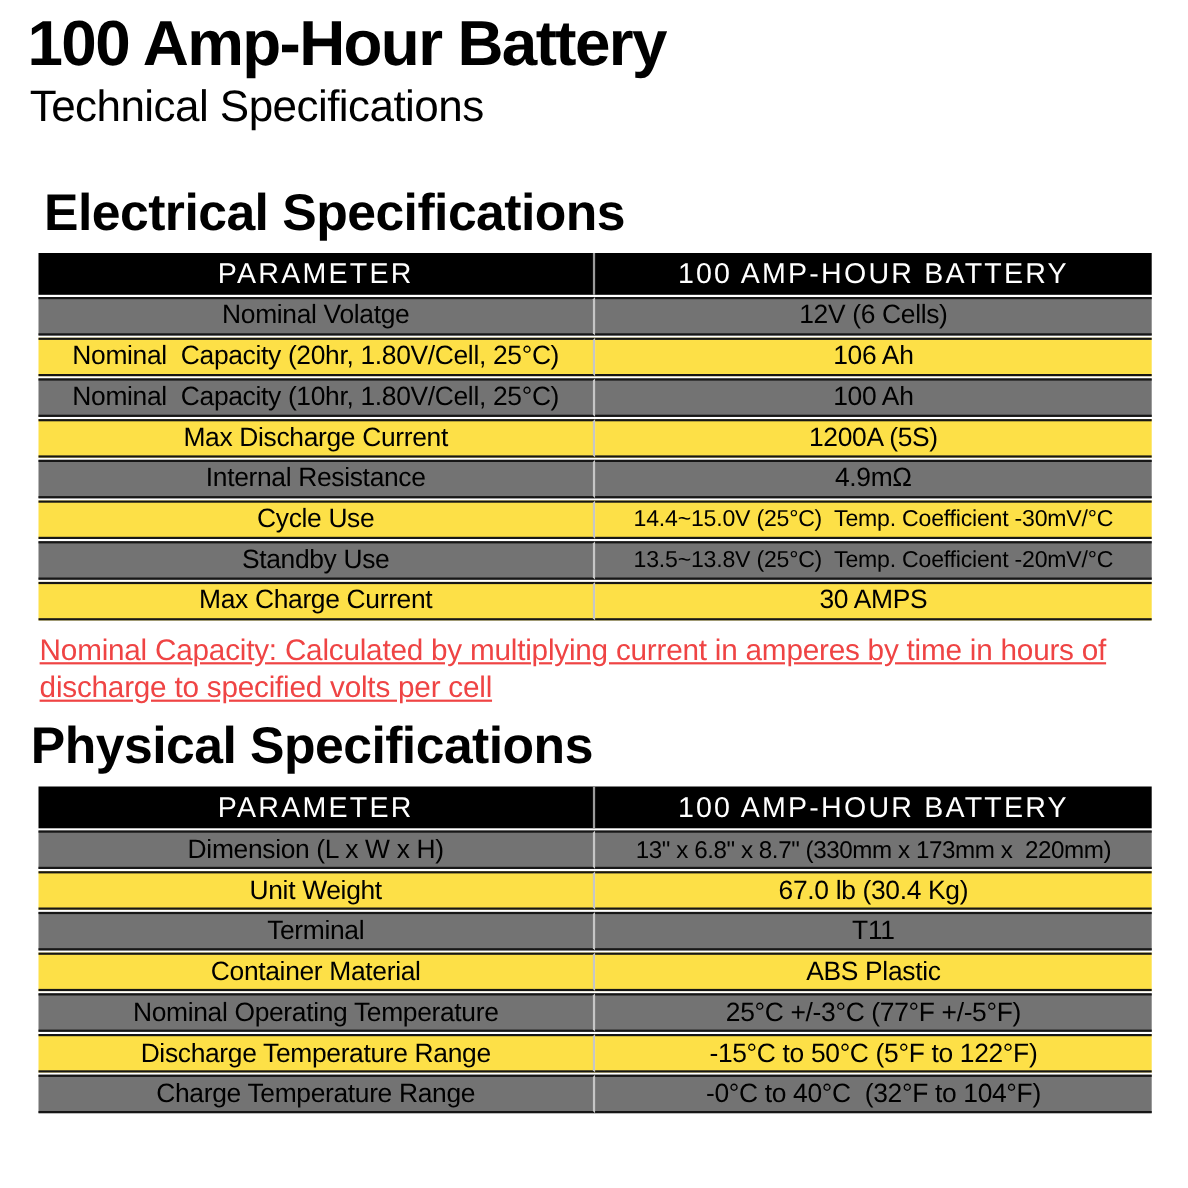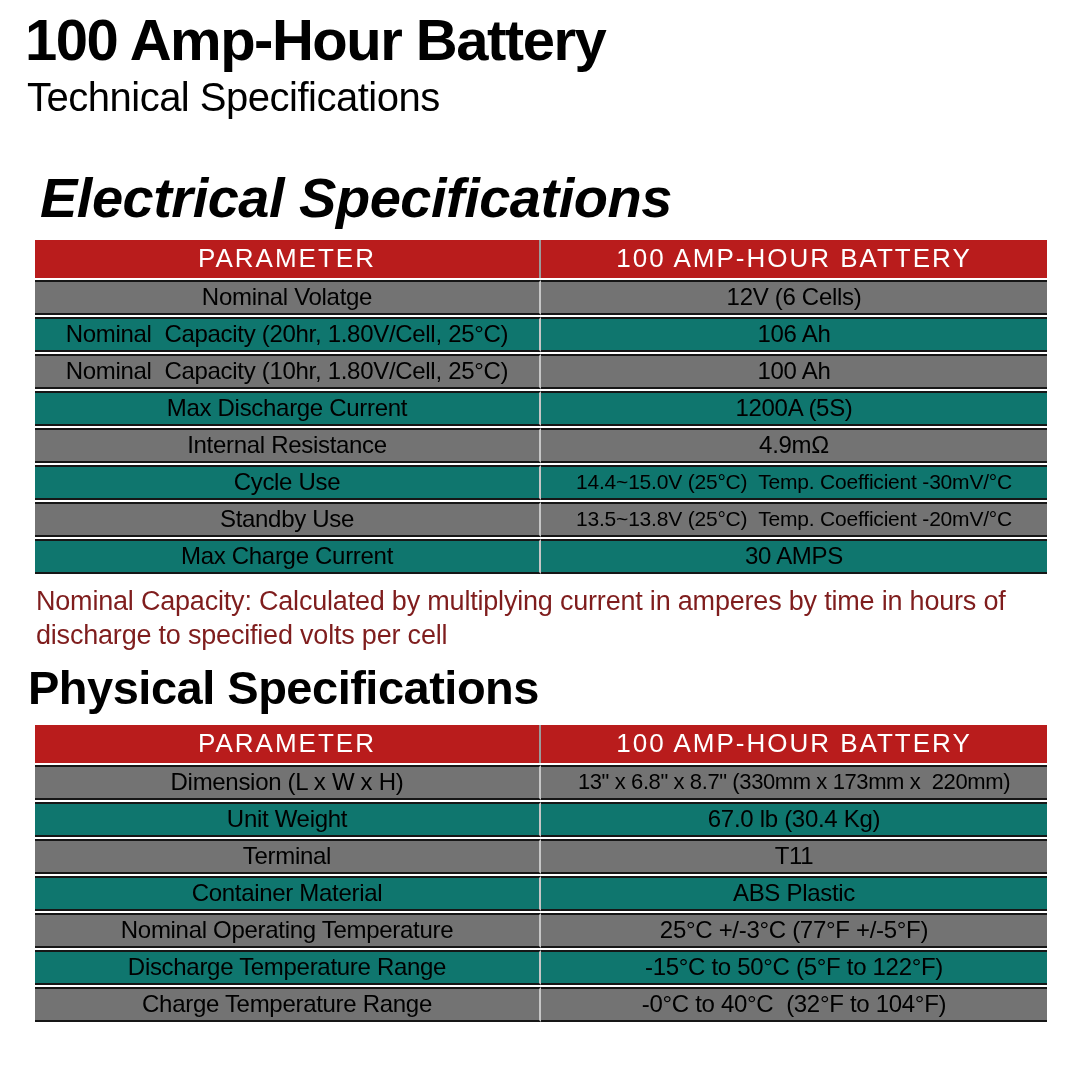--- a/index.html
+++ b/index.html
@@ -17,51 +17,51 @@
     font-size: 58px; font-weight: 700; letter-spacing: -1.5px;
     line-height: 1.02; margin: 10px 0 0 25px;
   }
   .subtitle {
     font-size: 40px; font-weight: 400; letter-spacing: -0.5px;
     line-height: 1.1; margin: 6px 0 11px 27px;
   }
   .section-heading {
     font-weight: 700; letter-spacing: -0.5px; line-height: 1.1;
   }
-  .heading-electrical { font-size: 56px; margin: 48px 0 9px 40px; font-style: italic; }
+  .heading-electrical { font-size: 47px; margin: 48px 0 9px 40px; }
   .heading-physical  { font-size: 47px; margin: 10px 0 9px 28px; }
 
   table.spec {
     width: 1012px; margin-left: 35px;
     border-collapse: separate; border-spacing: 0 2px;
     table-layout: fixed;
   }
   table.spec th, table.spec td {
     width: 50%; text-align: center; vertical-align: middle;
     padding: 0 4px; white-space: pre; overflow: hidden;
   }
   table.spec thead th {
-    background: #b91c1c; color: #ffffff;
+    background: #000000; color: #ffffff;
     height: 38px; font-size: 26px; font-weight: 400; letter-spacing: 2px;
   }
   table.spec thead th.param { border-right: 2px solid #9b9b9b; }
   table.spec tbody td {
     height: 35px; font-size: 24px; letter-spacing: -0.3px;
     border-top: 2px solid #161616; border-bottom: 2px solid #161616;
-    background: #0f766e;
+    background: #fde047;
   }
   table.spec tbody td.param { border-right: 2px solid #c6c6c6; }
   table.spec tbody tr.alt td { background: #737373; }
   table.spec tbody td.val-sm { font-size: 21px; letter-spacing: -0.2px; }
   table.spec tbody td.val-md { font-size: 22px; letter-spacing: -0.4px; }
 
   .note {
-    color: #7f1d1d; font-size: 27px; font-weight: 500;
+    color: #ef4444; font-size: 27px; font-weight: 500;
     letter-spacing: -0.2px; line-height: 1.25;
-    margin: 9px 0 0 36px; width: 1005px;
+    margin: 9px 0 0 36px; width: 1005px; text-decoration: underline;
   }
 </style>
 </head>
 <body>
 
 <div class="page">
 
   <h1 class="title">100 Amp-Hour Battery</h1>
   <div class="subtitle">Technical Specifications</div>
 

